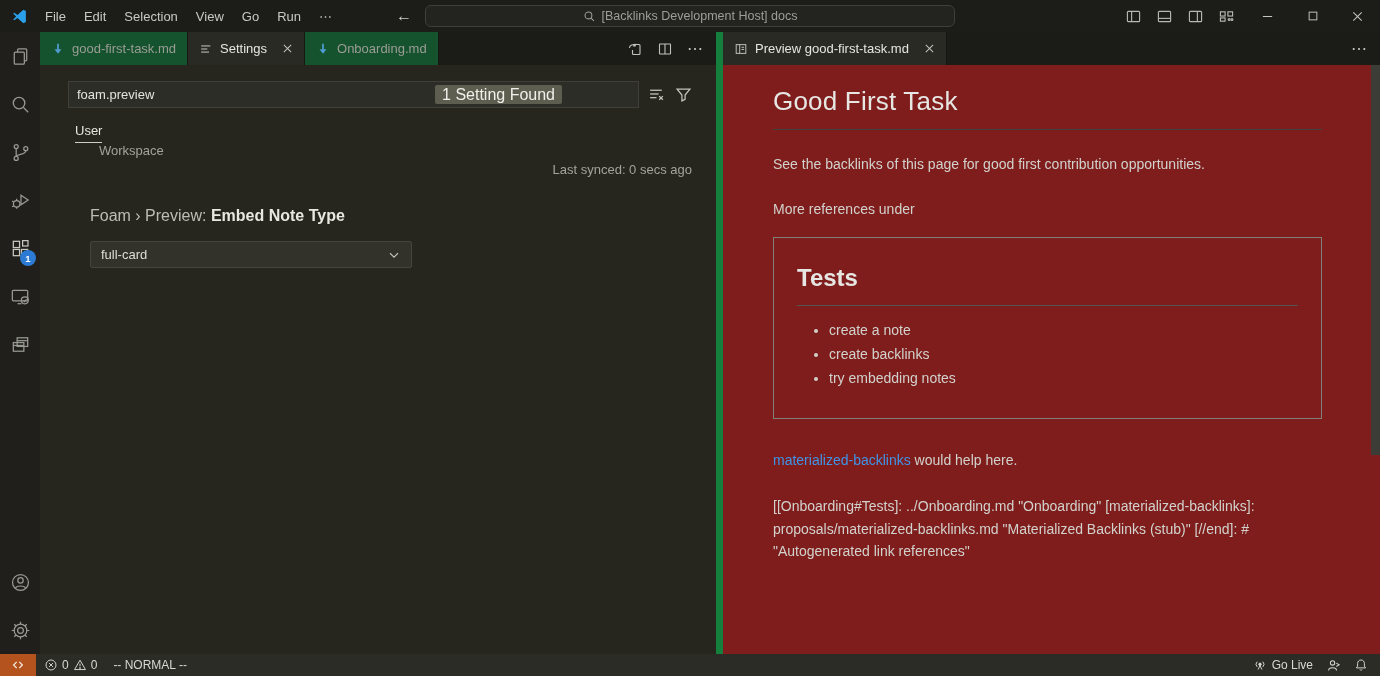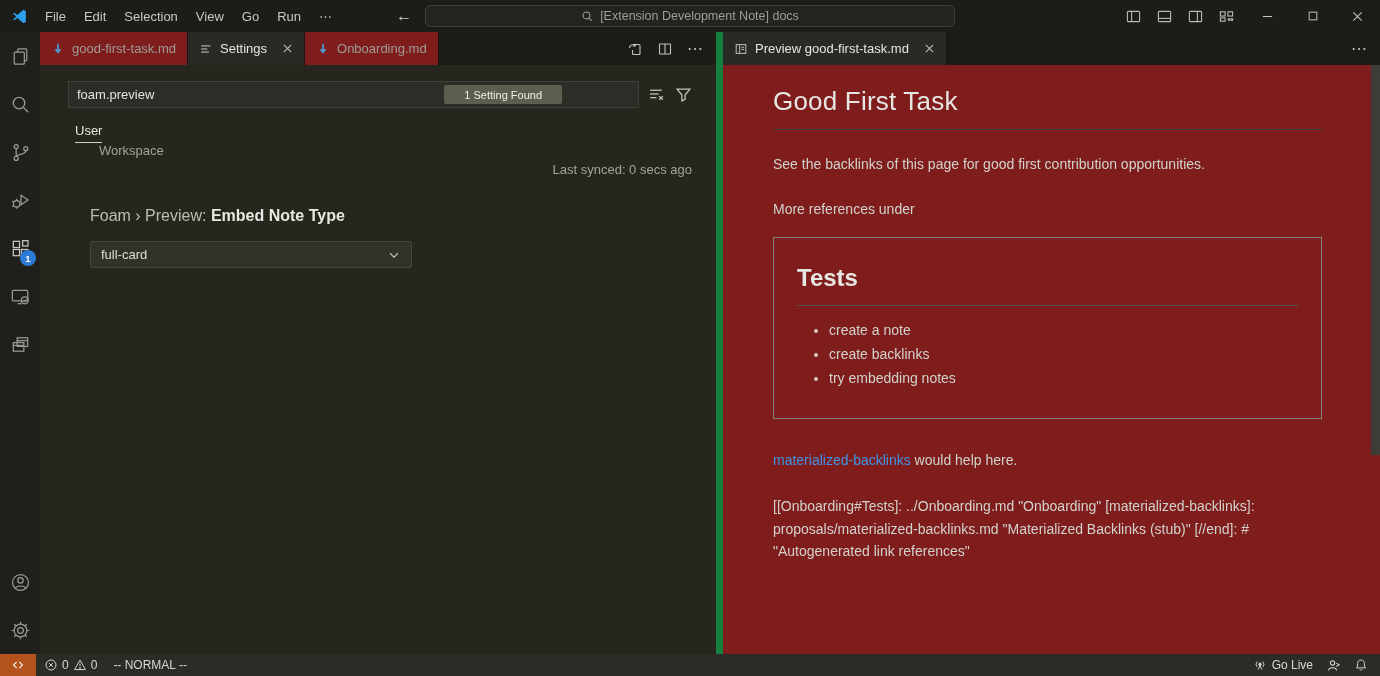--- a/index.html
+++ b/index.html
@@ -45,37 +45,37 @@
     background:#2c7ad4; color:#fff; border-radius:50%; font-size:9.5px;
     display:flex; align-items:center; justify-content:center; font-weight:bold;
   }
 
   
   .group-left { position:absolute; left:40px; top:32px; bottom:22px; width:676px; background:#26261f; }
   .group-right { position:absolute; left:716px; top:32px; bottom:22px; right:0; background:#7f1d1d; border-left:7px solid #15803d; }
   .tabbar { position:absolute; top:0; left:0; right:0; height:33px; background:#1b1b17; display:flex; align-items:stretch; }
   .tab {
     display:flex; align-items:center; gap:7px; padding:0 11px;
-    background:#7f1d1d; color:#9c9c96; border-right:1px solid #171714; font-size:13px; white-space:nowrap;
+    background:#14532d; color:#9c9c96; border-right:1px solid #171714; font-size:13px; white-space:nowrap;
   }
   .tab.active { background:#2a2a24; color:#e6e6e0; }
   .tab .close { margin-left:8px; color:#c3c3bd; }
   .tab-actions { margin-left:auto; display:flex; align-items:center; gap:14px; padding-right:12px; color:#c3c3bd; }
   .ellipsis-glyph { font-size:16px; letter-spacing:1px; color:#c3c3bd; line-height:1; }
 
   
   .settings-body { position:absolute; top:33px; left:0; right:0; bottom:0; }
   .settings-search-row { position:absolute; top:16px; left:28px; right:24px; height:27px; display:flex; align-items:center; }
   .settings-search-input {
     flex:1; height:27px; background:#2d2d27; border:1px solid #403f39; color:#e4e4de;
     font-family:"Liberation Sans",sans-serif; font-size:13px; padding:0 148px 0 8px; outline:none;
   }
   .search-badge {
     position:absolute; right:130px; top:4px; height:19px; background:#5d5d50; color:#f0f0ea;
-    font-size:11px; display:flex; align-items:center; padding:0 20px; border-radius:2px;
+    font-size:16px; display:flex; align-items:center; padding:0 7px; border-radius:2px;
   }
   .search-row-icons { display:flex; align-items:center; gap:10px; margin-left:9px; color:#c3c3bd; }
   .scope-row { position:absolute; top:58px; left:35px; right:24px; height:24px; display:flex; align-items:flex-start; font-size:13px;flex-direction:column; }
   .scope-tab-user { color:#e6e6e0; border-bottom:1px solid #cfcfc9; padding-bottom:4px; }
   .scope-tab-ws { color:#a3a39d; margin-left:24px; padding-bottom:4px; }
   .last-synced { margin-left:auto; color:#a3a39d; }
   .setting-item { position:absolute; top:142px; left:50px; }
   .setting-title { font-size:16px; }
   .setting-category { color:#bdbdb7; }
   .setting-name { color:#e8e8e2; font-weight:bold; }
@@ -138,21 +138,21 @@
       <span class="arrow-back">←</span>
       <span class="arrow-fwd">→</span>
     </div>
     <div class="title-search">
       <span>
         <svg width="13" height="13" viewBox="0 0 16 16" fill="none" stroke="#9e9e98" stroke-width="1.3">
             <circle cx="6.7" cy="6.7" r="4.2"></circle>
             <line x1="9.9" y1="9.9" x2="13.5" y2="13.5"></line>
           </svg>
       </span>
-      <span>[Extension Development Note] docs</span>
+      <span>[Backlinks Development Host] docs</span>
     </div>
     <div class="layout-controls">
       <span>
           <svg width="15" height="15" viewBox="0 0 16 16" fill="none" stroke="currentColor" stroke-width="1.2">
             <rect x="1.5" y="2.5" width="13" height="11" rx="1"></rect>
             <line x1="6" y1="2.5" x2="6" y2="13.5"></line>
           </svg>
         </span>
       <span>
           <svg width="15" height="15" viewBox="0 0 16 16" fill="none" stroke="currentColor" stroke-width="1.2">

